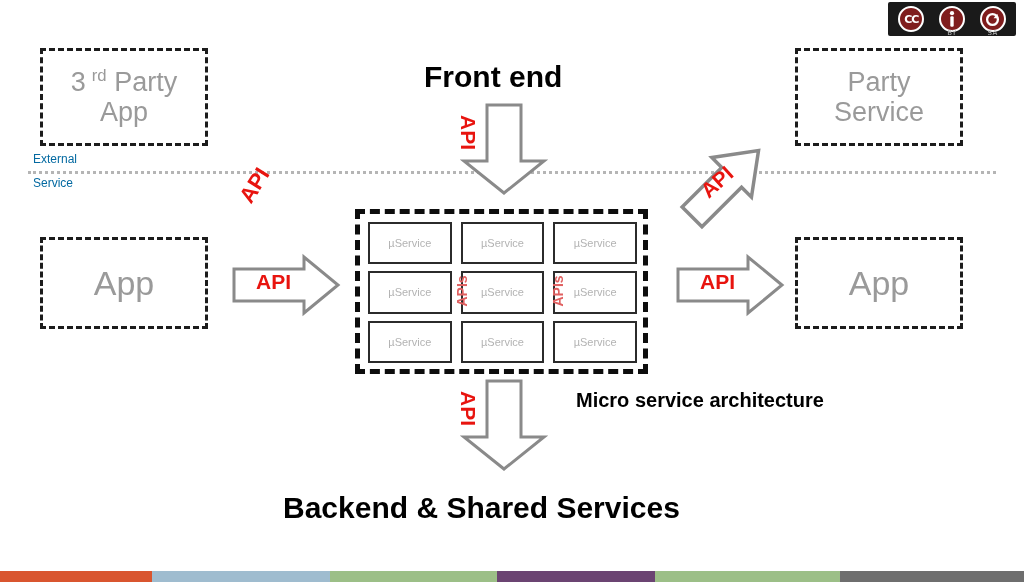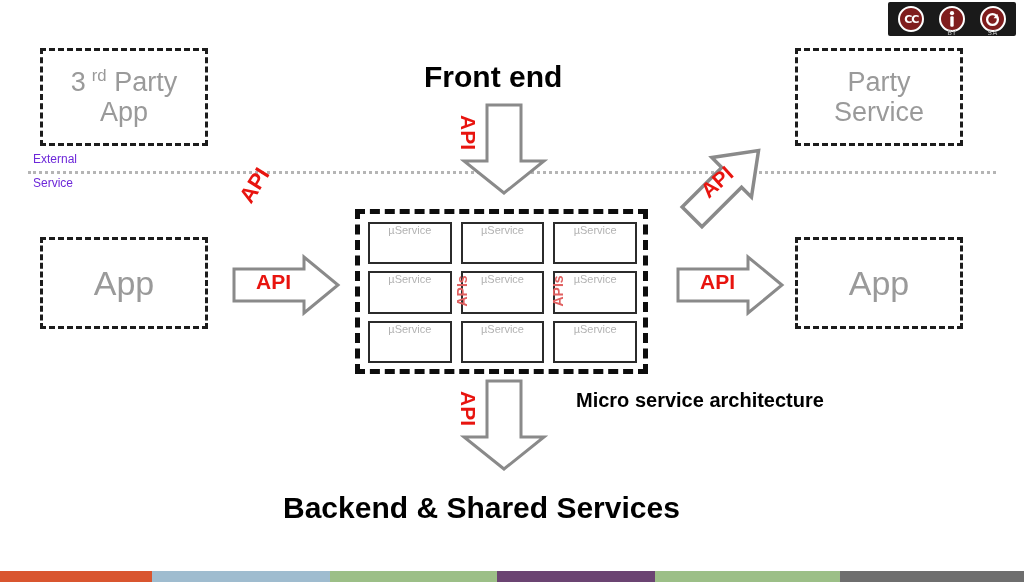--- a/index.html
+++ b/index.html
@@ -99,21 +99,21 @@
   #divider-line {
     position: absolute;
     left: 28px;
     top: 171px;
     width: 968px;
     height: 0;
     border-top: 3px dotted #b5b5b5;
   }
   .divider-label {
     position: absolute;
-    color: #6d28d9;
+    color: #0369a1;
     font-size: 12px;
     font-family: "Liberation Sans", sans-serif;
   }
   #label-external { left: 33px; top: 152px; }
   #label-internal { left: 33px; top: 176px; }
 
   
   .heading {
     position: absolute;
     color: #000000;
@@ -145,21 +145,21 @@
     display: grid;
     grid-template-columns: repeat(3, 1fr);
     grid-template-rows: repeat(3, 1fr);
     column-gap: 9px;
     row-gap: 7px;
   }
   .ms-cell {
     border: 2px solid #2b2b2b;
     background: #ffffff;
     display: flex;
-    align-items: flex-start;
+    align-items: center;
     justify-content: center;
     box-sizing: border-box;
   }
   .ms-cell span {
     color: #b3b3b3;
     font-size: 11px;
     font-family: "Liberation Sans", sans-serif;
   }
   .apis-label {
     position: absolute;

